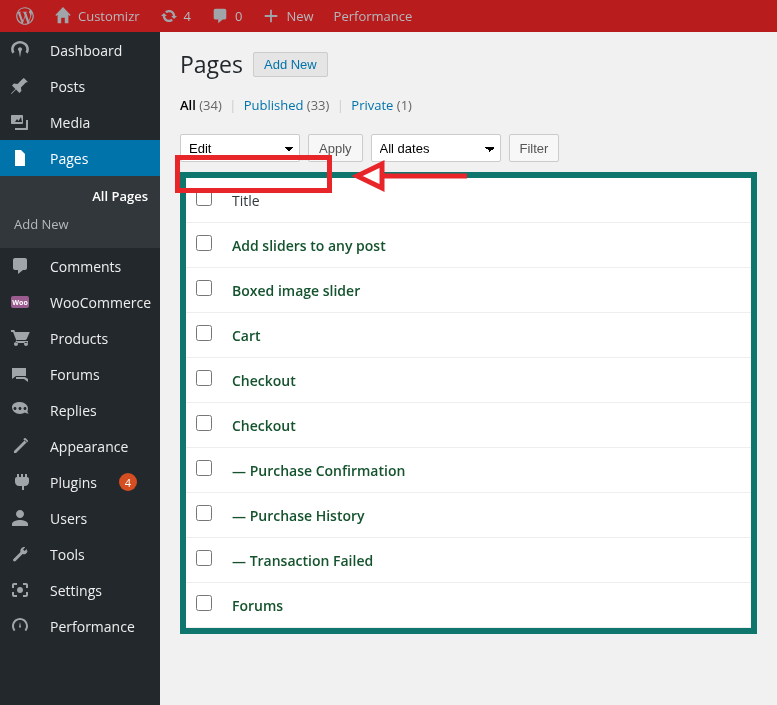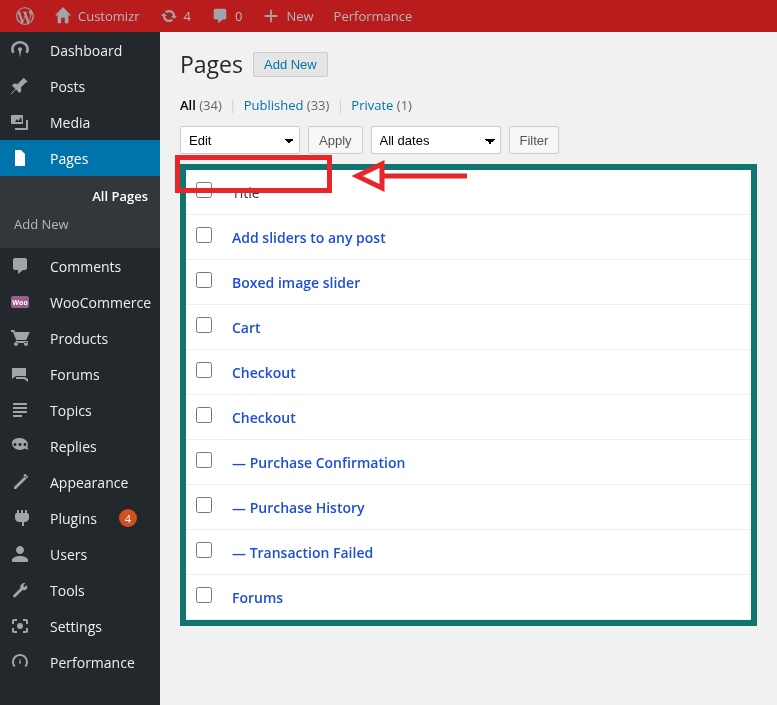--- a/index.html
+++ b/index.html
@@ -21,35 +21,35 @@
   .submenu .sub-item { padding: 5px 12px 5px 14px; font-size: 13px; color: #b4b9be; cursor: pointer; }
   .submenu .sub-item.current { color: #fff; font-weight: 600; text-align: right; }
   .badge { background: #d54e21; color: #fff; border-radius: 9px; min-width: 18px; height: 18px; font-size: 11px; display: inline-flex; align-items: center; justify-content: center; padding: 0 5px; margin-left: 2px; }
 
   
   .content { position: absolute; top: 32px; left: 160px; right: 0; padding: 10px 20px 20px; }
   .heading-row { display: flex; align-items: center; gap: 10px; margin: 6px 0 16px; }
   h1 { font-size: 23px; font-weight: 400; color: #23282d; }
   .page-title-action { background: #e5e5e5; border: 1px solid #ccc; color: #0073aa; padding: 4px 10px; font-size: 13px; cursor: pointer; border-radius: 2px; }
 
-  .subsubsub { font-size: 13px; color: #666; margin-bottom: 12px; }
+  .subsubsub { font-size: 13px; color: #666; margin-bottom: 20px; }
   .subsubsub a { color: #0073aa; text-decoration: none; }
   .subsubsub .count { color: #666; }
   .subsubsub .sep { color: #ccc; margin: 0 4px; }
   .subsubsub strong { color: #000; font-weight: 600; }
 
   .tablenav { display: flex; gap: 8px; align-items: center; margin-bottom: 10px; }
   select, .button { font-size: 13px; padding: 2px 24px 2px 8px; height: 28px; border: 1px solid #ccc; background: #fff; border-radius: 2px; }
   select { appearance: none; background-image: linear-gradient(45deg, transparent 50%, #000 50%), linear-gradient(135deg, #000 50%, transparent 50%); background-position: right 10px top 12px, right 5px top 12px; background-size: 5px 5px; background-repeat: no-repeat; }
   .button { padding: 2px 10px; background: #f7f7f7; cursor: pointer; color: #555; }
 
   table.wp-list { width: 100%; border-spacing: 0; background: #fff; border: 6px solid #0f766e; }
   table.wp-list th, table.wp-list td { text-align: left; padding: 12px 10px; border-bottom: 1px solid #eee; vertical-align: middle; }
   table.wp-list th { font-weight: 400; color: #32373c; font-size: 14px; }
-  table.wp-list td a { color: #1d4ed8; text-decoration: none; font-weight: 600; font-size: 14px; }
+  table.wp-list td a { color: #14532d; text-decoration: none; font-weight: 600; font-size: 14px; }
   .check-col { width: 30px; }
   input[type=checkbox] { width: 16px; height: 16px; border: 1px solid #b4b9be; }
 
   
   .annot-box { position: absolute; border: 5px solid #e8262a; pointer-events: none; }
   .annot-arrow { position: absolute; pointer-events: none; }
 </style>
 </head>
 <body>
 
@@ -134,26 +134,20 @@
     <svg viewBox="0 0 20 20">
         <path d="M6 18c-1.1 0-2-.9-2-2s.9-2 2-2 2 .9 2 2-.9 2-2 2zm10 0c-1.1 0-2-.9-2-2s.9-2 2-2 2 .9 2 2-.9 2-2 2zM6.2 13l.3-1h8.6c.7 0 1.3-.4 1.6-1l3.1-7H5.2L4.3 2H1v2h2l3.2 8-.3.6c-.5 1 .2 2.4 1.3 2.4H18v-2H6.2z"></path>
       </svg>
     <span>Products</span>
   </div>
   <div class="menu-item">
     <svg viewBox="0 0 20 20">
         <path d="M2 4h14v8H6l-4 3V4zm16 2v9l-3-2H6v2h8l4 3V6h-2z"></path>
       </svg>
     <span>Forums</span>
-  </div>
-  <div class="menu-item">
-    <svg viewBox="0 0 20 20">
-        <path d="M3 3h14v2H3zm0 4h14v2H3zm0 4h14v2H3zm0 4h9v2H3z"></path>
-      </svg>
-    <span>Topics</span>
   </div>
   <div class="menu-item">
     <svg viewBox="0 0 20 20">
         <path d="M10 2c4.4 0 8 3 8 6.7 0 .9-.2 1.7-.6 2.5.4 1.5 1.3 2.6 1.3 2.6-1.6 0-2.9-.6-3.7-1.2-1.4.9-3.1 1.4-5 1.4-4.4 0-8-3-8-6.7S5.6 2 10 2zm-5 8c.8 0 1.5-.7 1.5-1.5S5.8 7 5 7s-1.5.7-1.5 1.5S4.2 10 5 10zm5 0c.8 0 1.5-.7 1.5-1.5S10.8 7 10 7s-1.5.7-1.5 1.5S9.2 10 10 10zm5 0c.8 0 1.5-.7 1.5-1.5S15.8 7 15 7s-1.5.7-1.5 1.5S14.2 10 15 10z"></path>
       </svg>
     <span>Replies</span>
   </div>
   <div class="menu-item">
     <svg viewBox="0 0 20 20">
         <path d="M4 15l11-11 2 2L6 17H4v-2zm13.7-9.3c.4-.4.4-1 0-1.4l-2-2c-.4-.4-1-.4-1.4 0l-1 1 3.4 3.4 1-1z"></path>

